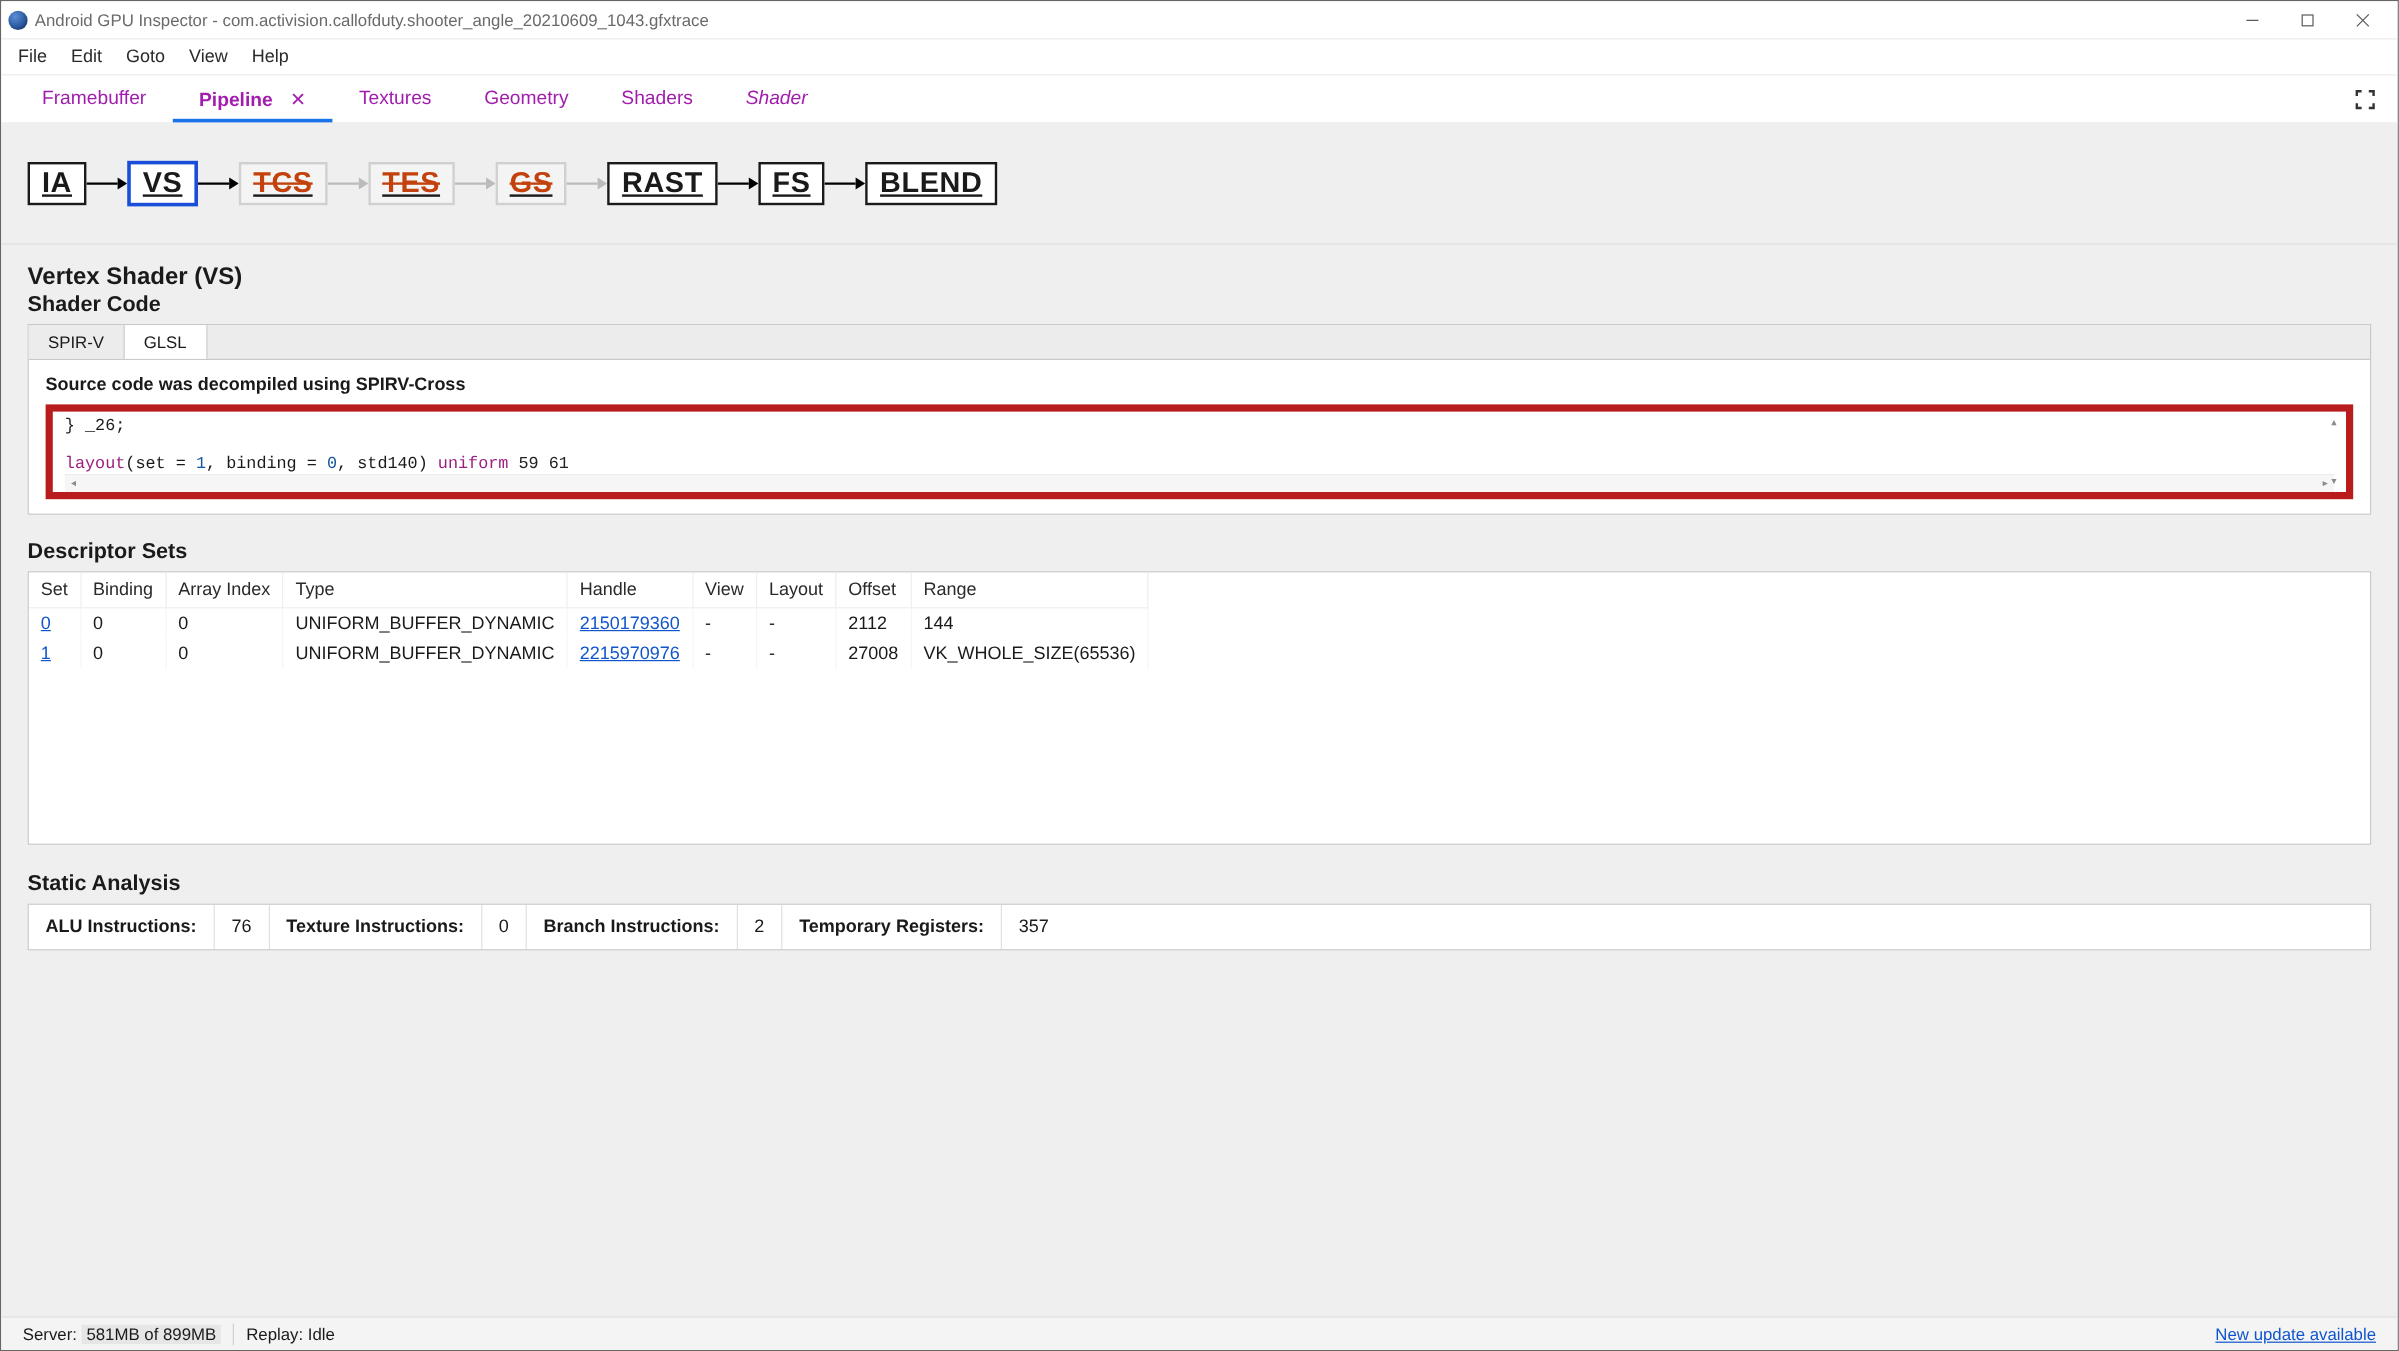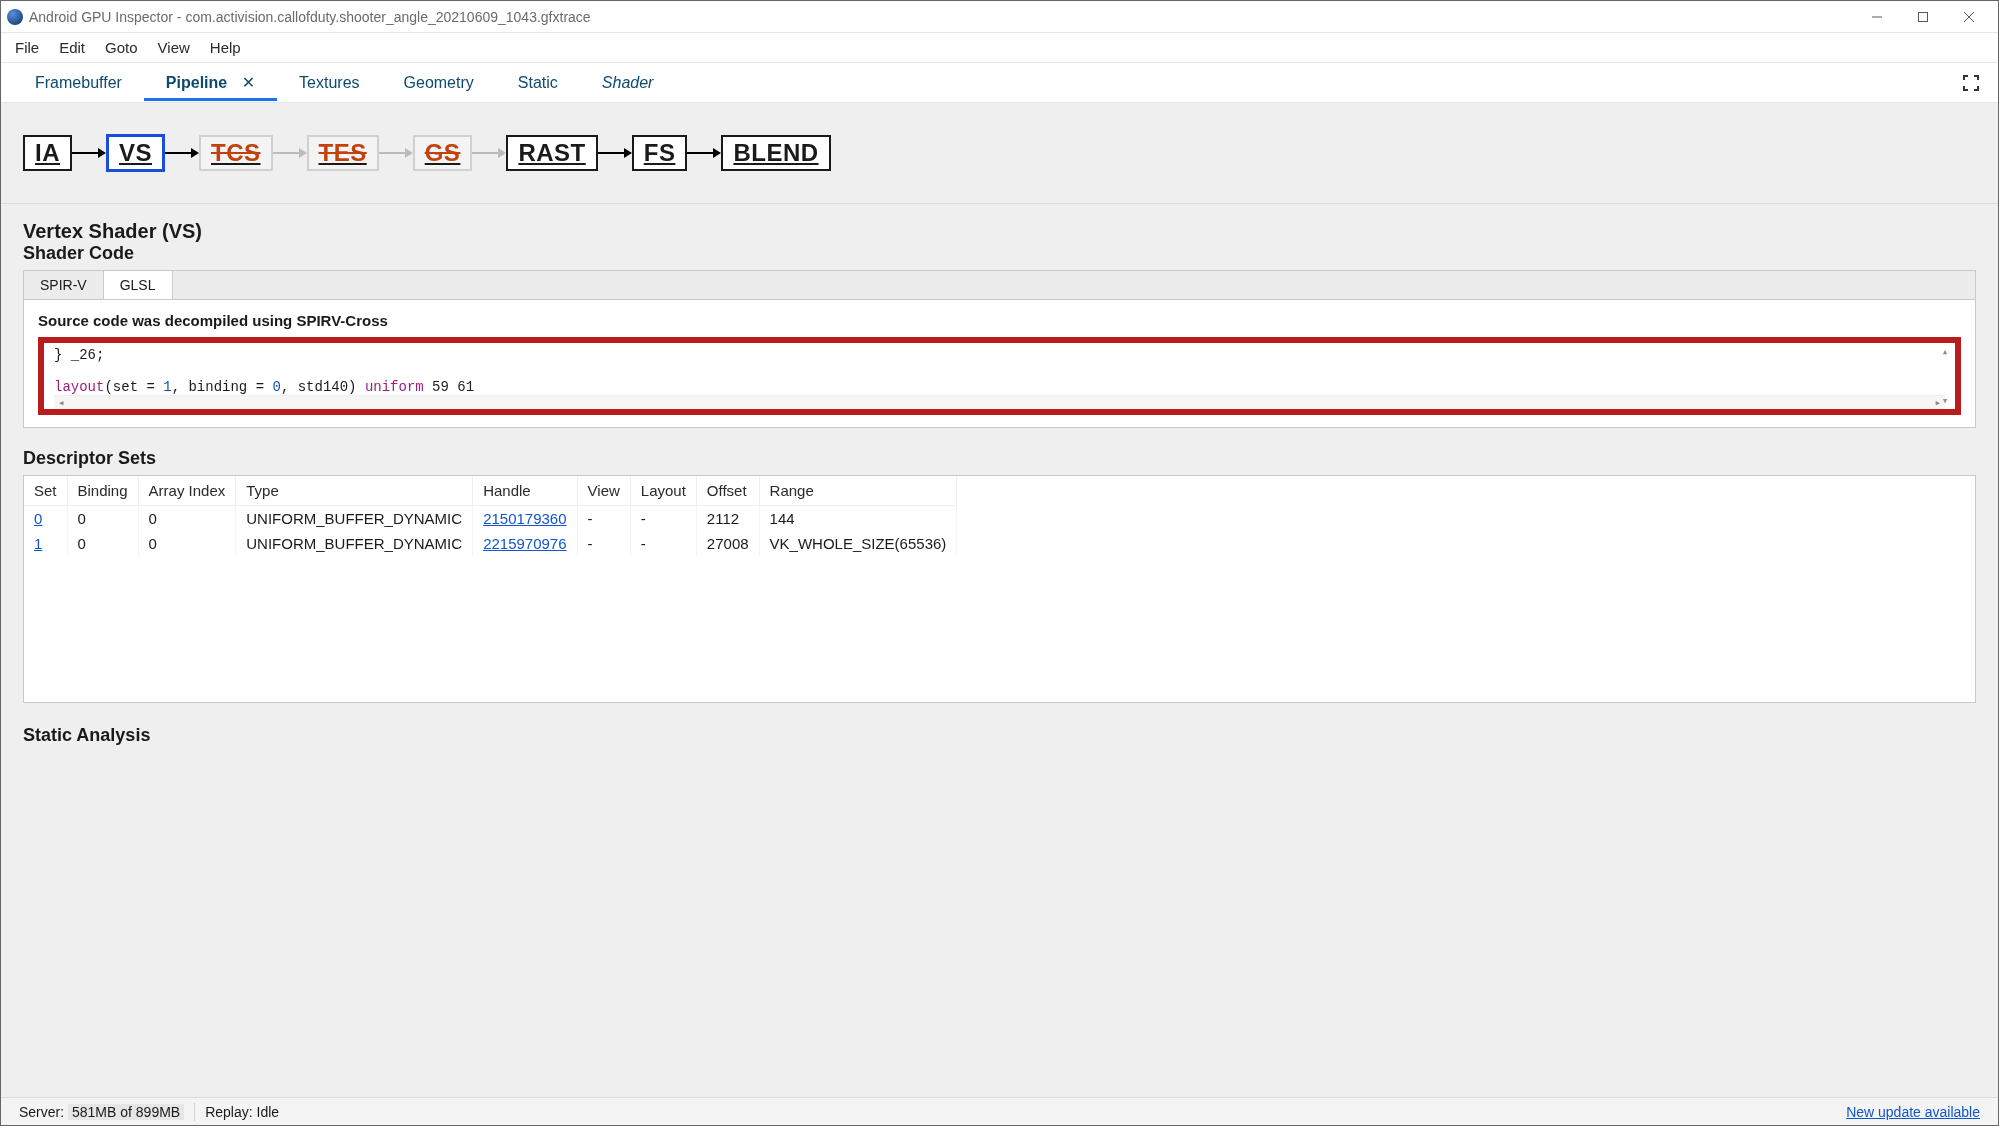--- a/index.html
+++ b/index.html
@@ -53,21 +53,21 @@
   display: flex;
   align-items: center;
   padding: 0 12px;
   height: 40px;
   background: #fff;
   border-bottom: 1px solid #e6e6e6;
 }
 .tabbar .tab {
   padding: 8px 22px;
   font-size: 16px;
-  color: #0c4a6e;
+  color: #a21caf;
   position: relative;
 }
 .tabbar .tab.active { font-weight: 700; }
 .tabbar .tab.active::after {
   content: "";
   position: absolute;
   left: 0; right: 0; bottom: -1px;
   height: 3px;
   background: #1a73e8;
 }
@@ -250,21 +250,21 @@
 </div>
 
 <div class="tabbar">
   <div class="tab">Framebuffer</div>
   <div class="tab active">
     <span>Pipeline</span>
     <span class="close">✕</span>
   </div>
   <div class="tab">Textures</div>
   <div class="tab">Geometry</div>
-  <div class="tab">Static</div>
+  <div class="tab">Shaders</div>
   <div class="tab italic">Shader</div>
   <div class="tabbar-spacer"></div>
   <div class="fullscreen-icon">
     <svg width="18" height="18" viewBox="0 0 18 18" stroke="#333" stroke-width="2" fill="none">
       <path d="M2 6 L2 2 L6 2"></path>
         <path d="M12 2 L16 2 L16 6"></path>
       <path d="M16 12 L16 16 L12 16"></path>
         <path d="M6 16 L2 16 L2 12"></path>
     </svg>
   </div>
@@ -390,20 +390,30 @@
           <td>-</td>
           <td>-</td>
           <td>27008</td>
           <td>VK_WHOLE_SIZE(65536)</td>
         </tr>
       </tbody>
     </table>
   </div>
 
   <div class="section-title">Static Analysis</div>
+  <div class="static-card">
+    <div class="cell lbl">ALU Instructions:</div>
+    <div class="cell">76</div>
+    <div class="cell lbl">Texture Instructions:</div>
+    <div class="cell">0</div>
+    <div class="cell lbl">Branch Instructions:</div>
+    <div class="cell">2</div>
+    <div class="cell lbl">Temporary Registers:</div>
+    <div class="cell">357</div>
+  </div>
 
 </div>
 
 <div class="statusbar">
   <div class="seg">
     <span>Server:</span>
     <span class="mem">581MB of 899MB</span>
   </div>
   <div class="divider"></div>
   <div class="seg">

